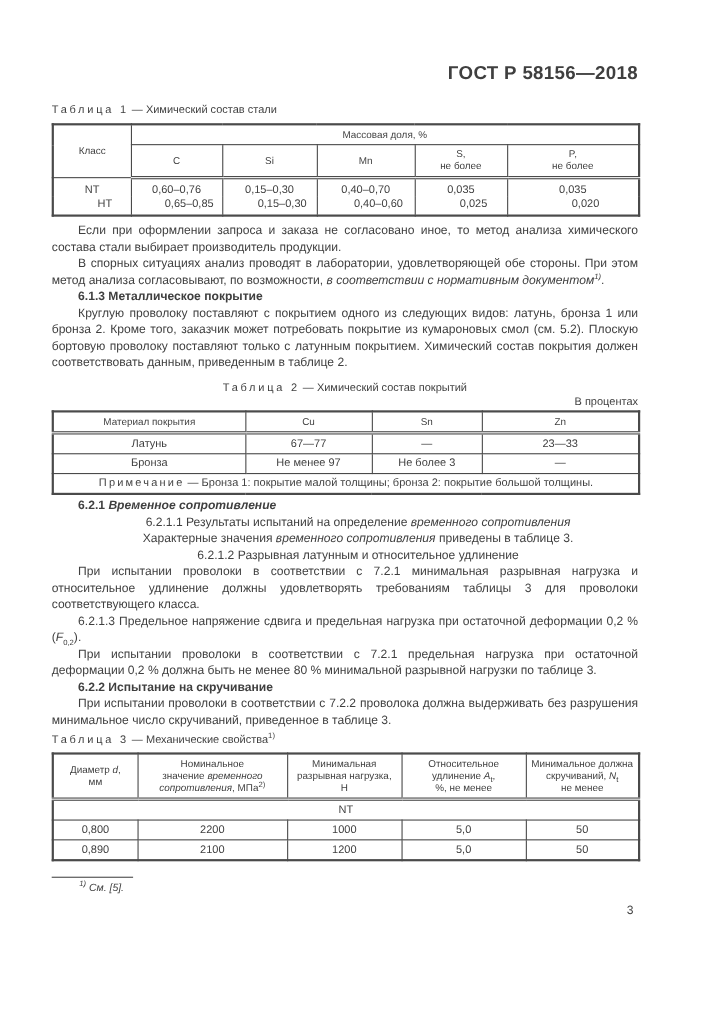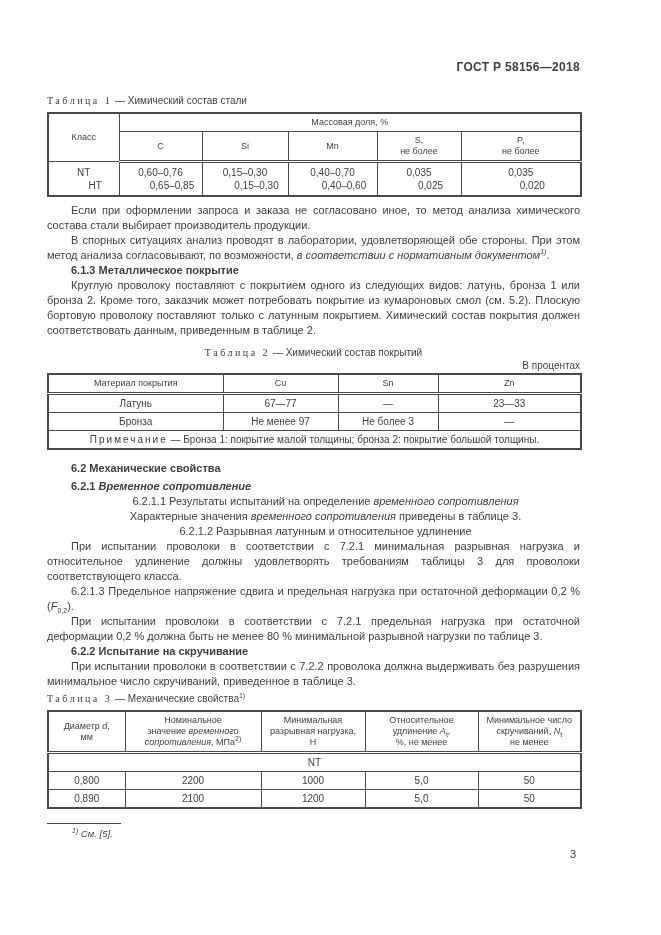--- a/index.html
+++ b/index.html
@@ -6,24 +6,24 @@
   html, body { background: #ffffff; }
   body {
     width: 661px; height: 935px;
     font-family: "Liberation Sans", "DejaVu Sans", sans-serif;
     color: #3f3f3f;
     overflow: hidden;
   }
   .page { width: 661px; height: 935px; background: #fff; position: relative; }
   .content { width: 533px; margin-left: 47px; padding-top: 60px; }
 
-  .doc-code { text-align: right; font-weight: bold; font-size: 12px; line-height: 14px; letter-spacing: 0.3px; }
+  .doc-code { text-align: right; font-weight: bold; font-size: 17px; line-height: 14px; letter-spacing: 0.3px; }
 
   .tbl-caption { font-size: 10px; line-height: 14px; }
-  .tbl-caption .cap-label { letter-spacing: 2.5px; font-family: Liberation Serif, serif; }
+  .tbl-caption .cap-label { letter-spacing: 2.5px; }
   .cap1 { margin-top: 20px; margin-bottom: 4px; }
   .cap2 { margin-top: 8px; text-align: center; }
   .cap3 { margin-top: 3px; margin-bottom: 4px; }
   .unit-note { text-align: right; font-size: 10px; line-height: 12px; margin-bottom: 1px; }
 
   table.gost { border-collapse: collapse; width: 533px; table-layout: fixed; border: 2px solid #4a4a4a; }
   table.gost th, table.gost td { border: 1px solid #4a4a4a; text-align: center; vertical-align: middle; }
   table.gost th { font-weight: normal; font-size: 9px; line-height: 11px; padding: 3px 2px; }
   table.gost td { font-size: 10px; line-height: 13px; padding: 2px 3px; }
   tr.dbl th, th.dbl { border-bottom: 3px double #4a4a4a; }
@@ -152,21 +152,20 @@
       </tr>
       <tr>
         <td colspan="4" class="note-cell">
           <span class="note-label">Примечание</span><span> — Бронза 1: покрытие малой толщины; бронза 2: покрытие большой толщины.</span>
         </td>
       </tr>
     </tbody>
       </table>
 
     <div>
-      <div class="h-bold h62">6.2 Механические свойства</div>
       <div class="h-bold h621">
         <span>6.2.1 </span><span class="it">Временное сопротивление</span>
       </div>
       <div class="para no-just">
         <span>6.2.1.1 Результаты испытаний на определение </span><span class="it">временного сопротивления</span>
       </div>
       <div class="para no-just">
         <span>Характерные значения </span><span class="it">временного сопротивления</span><span> приведены в таблице 3.</span>
       </div>
       <div class="para no-just">6.2.1.2 Разрывная латунным и относительное удлинение</div>
@@ -207,21 +206,21 @@
           <span>Минимальная</span><br>
           <span>разрывная нагрузка,</span><br>
           <span>Н</span>
         </th>
         <th>
           <span>Относительное</span><br>
           <span>удлинение </span><span class="it">A</span><sub>t</sub><span>,</span><br>
           <span>%, не менее</span>
         </th>
         <th>
-          <span>Минимальное число</span><br>
+          <span>Минимальное должна</span><br>
           <span>скручиваний, </span><span class="it">N</span><sub>t</sub><br>
           <span>не менее</span>
         </th>
       </tr>
       <tr>
         <td colspan="5" class="group-cell">NT</td>
       </tr>
       <tr>
         <td>0,800</td>
         <td>2200</td>

